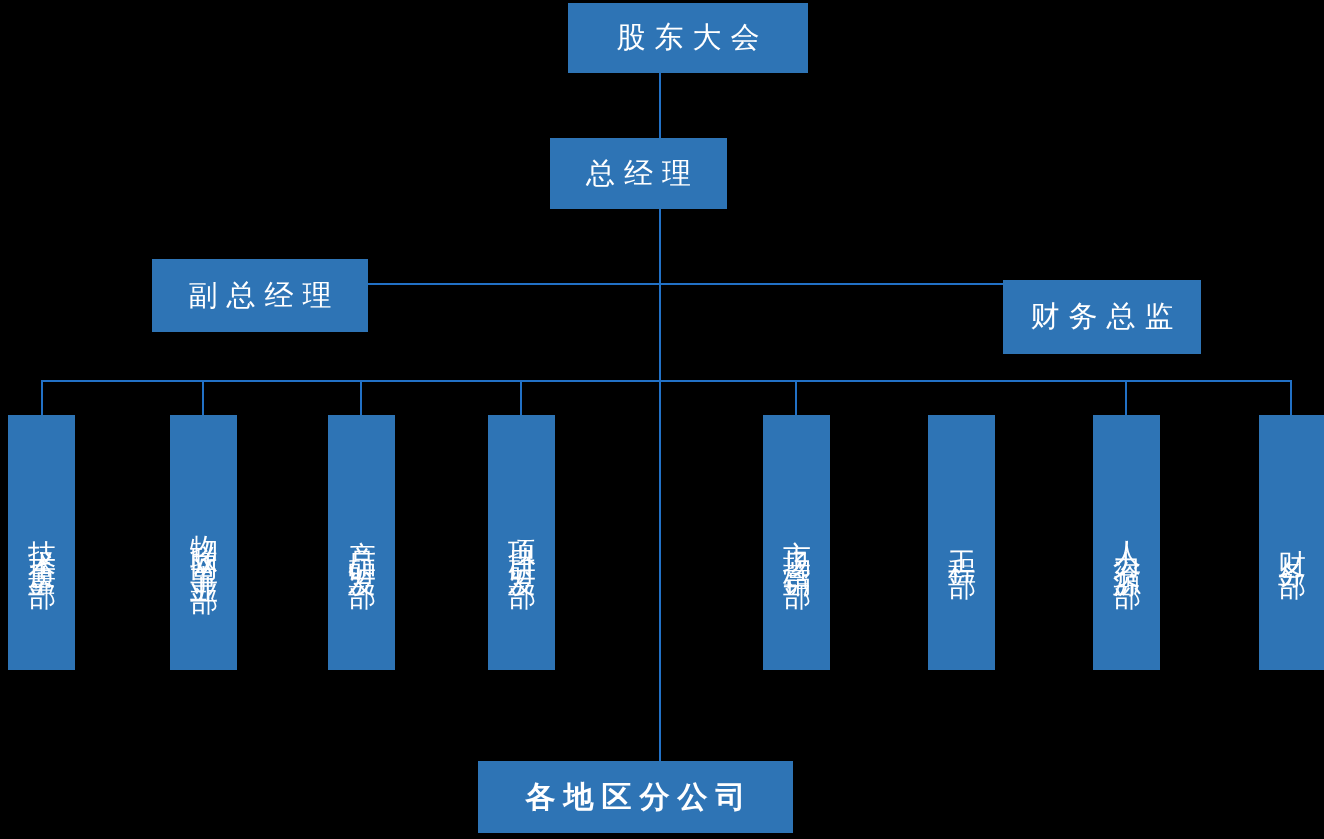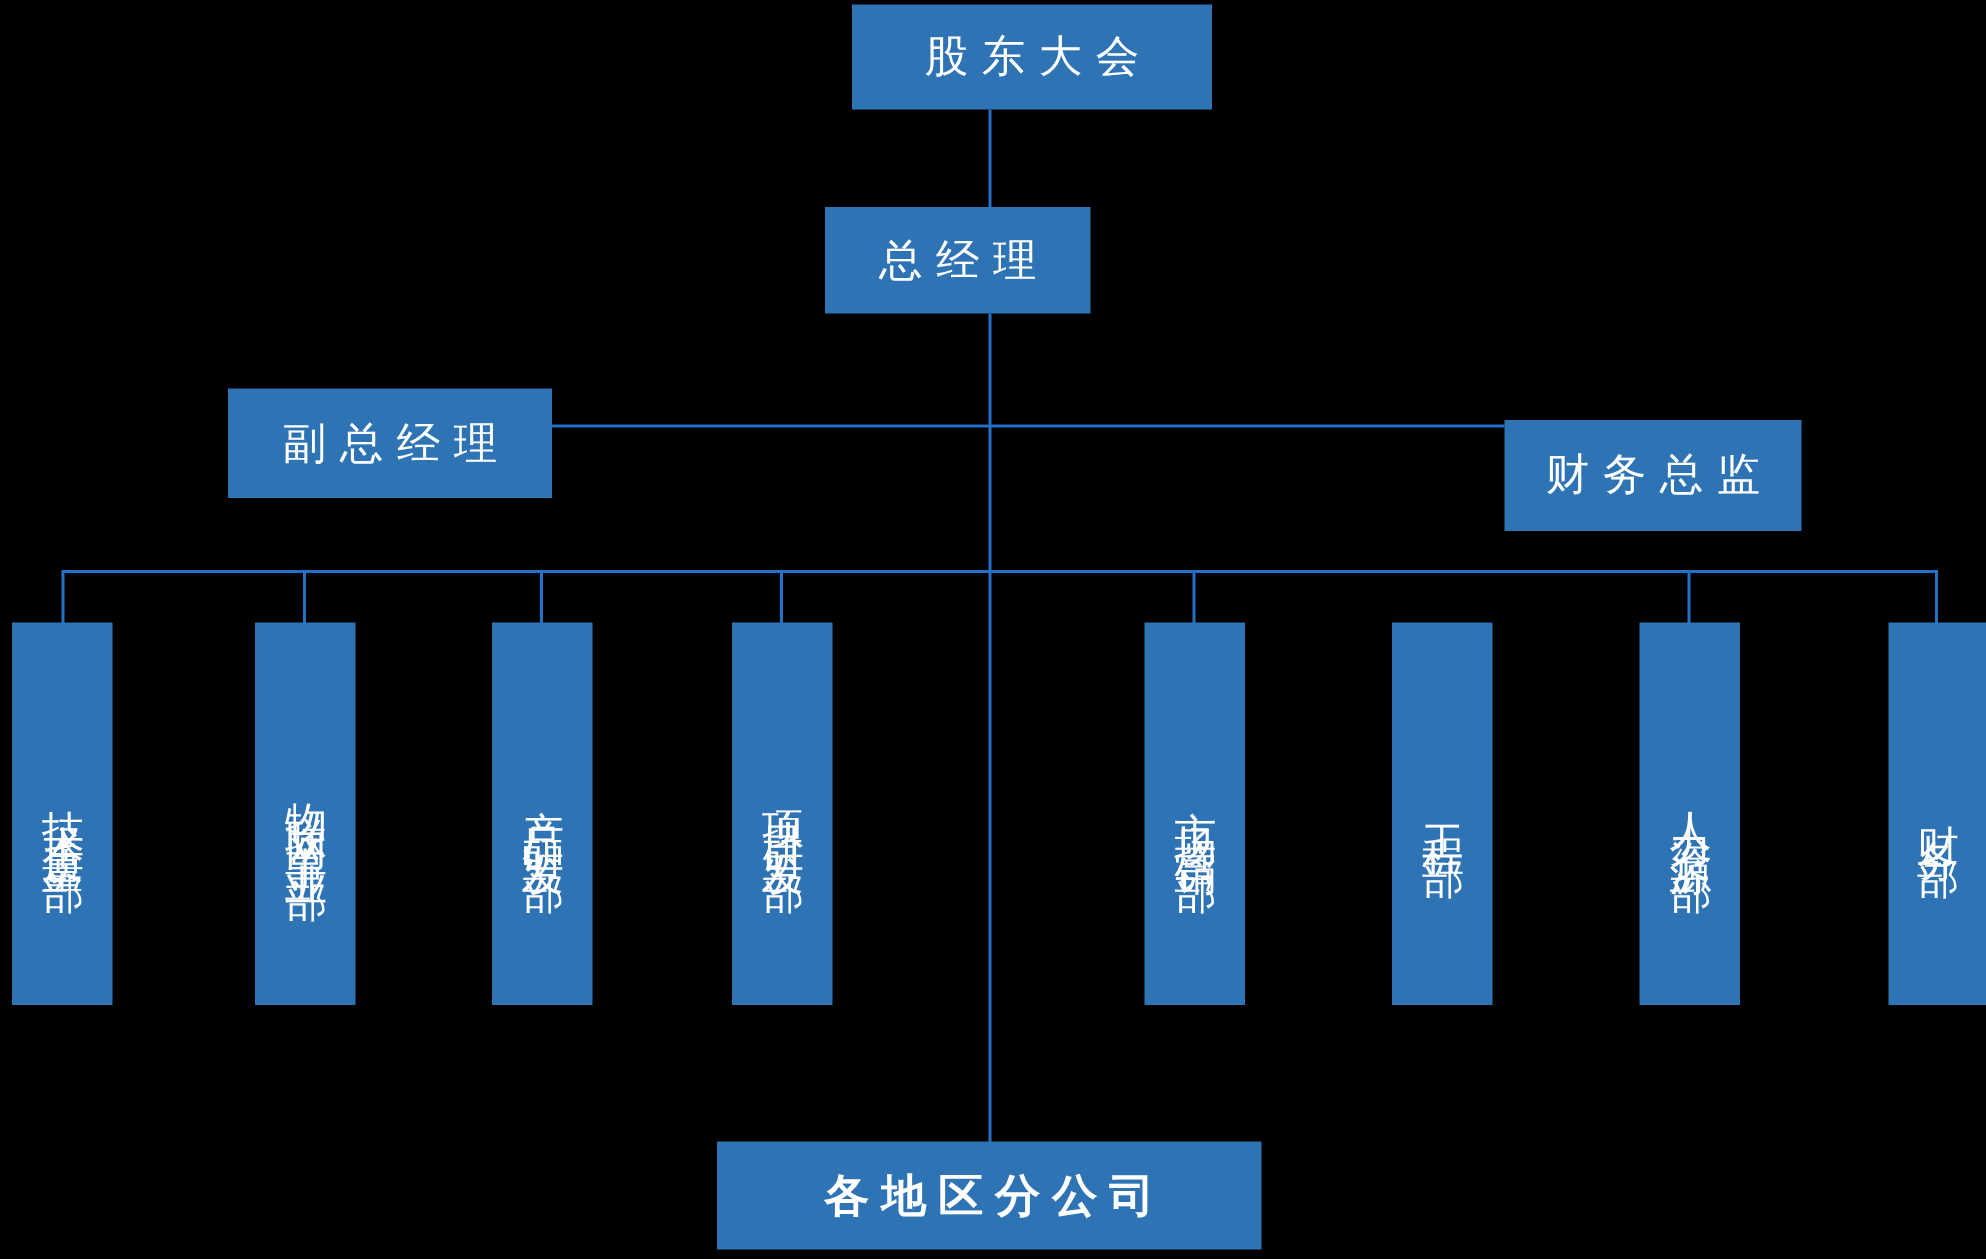--- a/index.html
+++ b/index.html
@@ -50,21 +50,21 @@
   .drop.d4{left:520px;} .drop.d5{left:795px;} .drop.d7{left:1125px;}
   .drop.d8{left:1290px;}
   
   .shareholders{left:568px;top:3px;  width:240px;height:70px;}
   .gm          {left:550px;top:138px;width:177px;height:71px;}
   .deputy      {left:152px;top:259px;width:216px;height:73px;}
   .cfo         {left:1003px;top:244px;width:198px;height:74px;margin-top:36px;}
   .dept1{left:8px;}   .dept2{left:170px;} .dept3{left:328px;} .dept4{left:488px;}
   .dept5{left:763px;} .dept6{left:928px;} .dept7{left:1093px;}.dept8{left:1259px;width:65px;}
   .branches{
-    left:478px;top:761px;width:363px;height:72px;
+    left:478px;top:761px;width:315px;height:72px;
     font-size:30px;font-weight:bold;letter-spacing:8px;text-indent:8px;white-space:nowrap;
   }
 </style>
 </head>
 <body>
 
 <div class="canvas">
 
   <div class="line trunk-top"></div>
   <div class="line trunk-main"></div>

